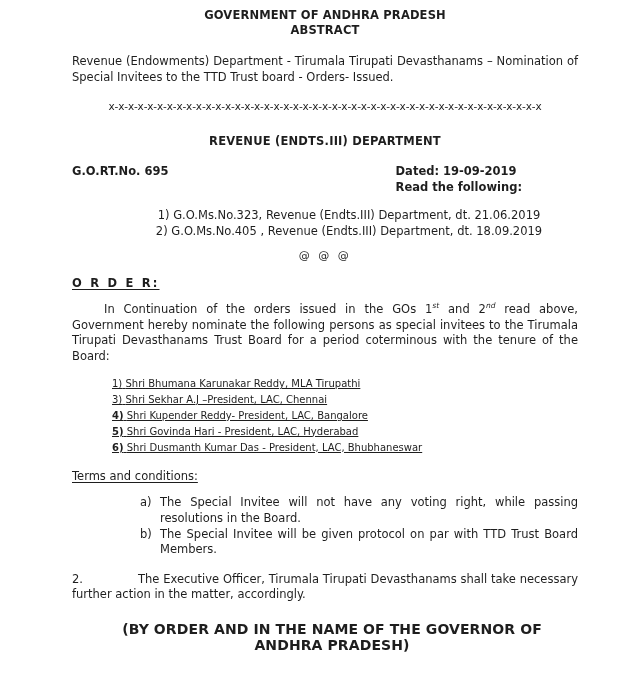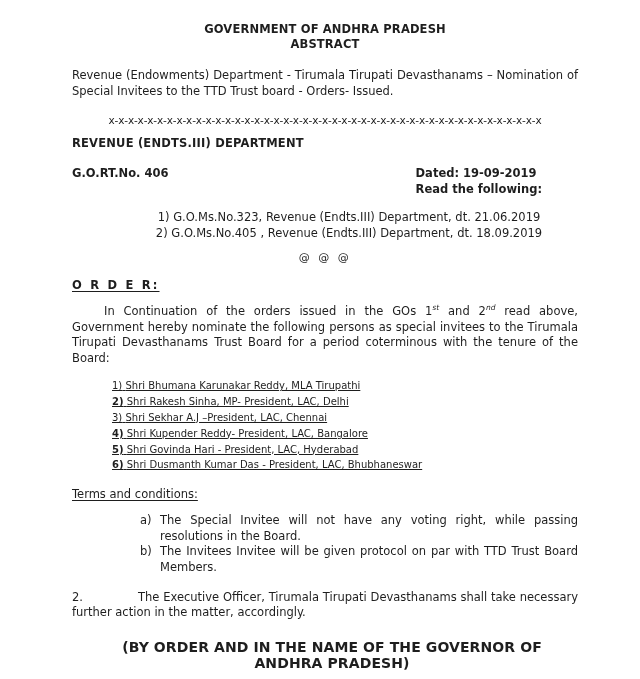--- a/index.html
+++ b/index.html
@@ -11,21 +11,21 @@
     width: 640px;
     height: 679px;
     font-family: "DejaVu Sans", sans-serif;
     color: #1e1e1e;
     -webkit-font-smoothing: antialiased;
   }
   .page {
     width: 640px;
     height: 679px;
     box-sizing: border-box;
-    padding: 16px 62px 0 72px;
+    padding: 2px 62px 0 72px;
     position: relative;
     overflow: hidden;
   }
   .center { text-align: center; }
 
   .doc-title {
     font-size: 11.5px;
     font-weight: bold;
     letter-spacing: 0.15px;
     line-height: 15px;
@@ -52,40 +52,41 @@
     letter-spacing: -0.15px;
     text-align: center;
     white-space: nowrap;
     overflow: hidden;
   }
 
   .dept-head {
     font-size: 11.5px;
     font-weight: bold;
     letter-spacing: 0.2px;
-    margin-top: 9px;
+    margin-top: 21px;
+    text-align: center;
   }
 
   .gorow {
     margin-top: 16px;
     display: flex;
     align-items: flex-start;
     justify-content: space-between;
   }
   .go-no {
     font-size: 11.5px;
     font-weight: bold;
     line-height: 15.5px;
   }
   .go-right {
     font-size: 11.5px;
     font-weight: bold;
     line-height: 15.5px;
     text-align: left;
-    margin-right: 36px;
+    margin-right: 56px;
   }
 
   .reflist {
     margin-top: 13px;
     padding-left: 48px;
     font-size: 11.5px;
     line-height: 15.5px;
   }
   .reflist .refitem { white-space: pre; text-align: center; }
 
@@ -175,21 +176,21 @@
   <div class="doc-title center">GOVERNMENT OF ANDHRA PRADESH</div>
   <div class="doc-subtitle center">ABSTRACT</div>
 
   <div class="subject">Revenue (Endowments) Department - Tirumala Tirupati Devasthanams – Nomination of Special Invitees to the TTD Trust board - Orders- Issued.</div>
 
   <div class="xrule">x-x-x-x-x-x-x-x-x-x-x-x-x-x-x-x-x-x-x-x-x-x-x-x-x-x-x-x-x-x-x-x-x-x-x-x-x-x-x-x-x-x-x-x-x</div>
 
   <div class="dept-head">REVENUE (ENDTS.III) DEPARTMENT</div>
 
   <div class="gorow">
-    <div class="go-no">G.O.RT.No. 406</div>
+    <div class="go-no">G.O.RT.No. 695</div>
     <div class="go-right">
       <div>Dated: 19-09-2019</div>
       <div>Read the following:</div>
     </div>
   </div>
 
   <div class="reflist">
     <div class="refitem">1) G.O.Ms.No.323, Revenue (Endts.III) Department, dt. 21.06.2019</div>
     <div class="refitem">2) G.O.Ms.No.405 , Revenue (Endts.III) Department, dt. 18.09.2019</div>
   </div>
@@ -199,39 +200,38 @@
   <div>
     <span class="order-head">O R D E R:</span>
   </div>
 
   <div class="order-para">
     <span class="indent"></span><span>In Continuation of the orders issued in the GOs 1</span><sup>st</sup><span> and 2</span><sup>nd</sup><span> read above, Government hereby nominate the following persons as special invitees to the Tirumala Tirupati Devasthanams Trust Board for a period coterminous with the tenure of the Board:</span>
   </div>
 
   <div class="nominees">
     <div class="nominee"><span class="num-b" style="font-weight: normal;">1)</span> <span>Shri Bhumana Karunakar Reddy, MLA Tirupathi</span></div>
-    <div class="nominee"><span class="num-b">2)</span> <span>Shri Rakesh Sinha, MP- President, LAC, Delhi</span></div>
     <div class="nominee"><span class="num-b" style="font-weight: normal;">3)</span> <span>Shri Sekhar A.J –President, LAC, Chennai</span></div>
     <div class="nominee"><span class="num-b">4)</span> <span>Shri Kupender Reddy- President, LAC, Bangalore</span></div>
     <div class="nominee"><span class="num-b">5)</span> <span>Shri Govinda Hari - President, LAC, Hyderabad</span></div>
     <div class="nominee"><span class="num-b">6)</span> <span>Shri Dusmanth Kumar Das - President, LAC, Bhubhaneswar</span></div>
   </div>
 
   <div>
     <span class="terms-head">Terms and conditions:</span>
   </div>
 
   <div class="terms">
     <div class="term">
       <span class="term-lbl">a)</span>
       <span class="term-txt">The Special Invitee will not have any voting right, while passing resolutions in the Board.</span>
     </div>
     <div class="term">
       <span class="term-lbl">b)</span>
-      <span class="term-txt">The Invitees Invitee will be given protocol on par with TTD Trust Board Members.</span>
+      <span class="term-txt">The Special Invitee will be given protocol on par with TTD Trust Board Members.</span>
     </div>
   </div>
 
   <div class="clause2">
     <span class="c2num">2.</span><span class="c2gap"></span><span>The Executive Officer, Tirumala Tirupati Devasthanams shall take necessary further action in the matter, accordingly.</span>
   </div>
 
   <div class="byorder">(BY ORDER AND IN THE NAME OF THE GOVERNOR OF ANDHRA PRADESH)</div>
 
 </div>

